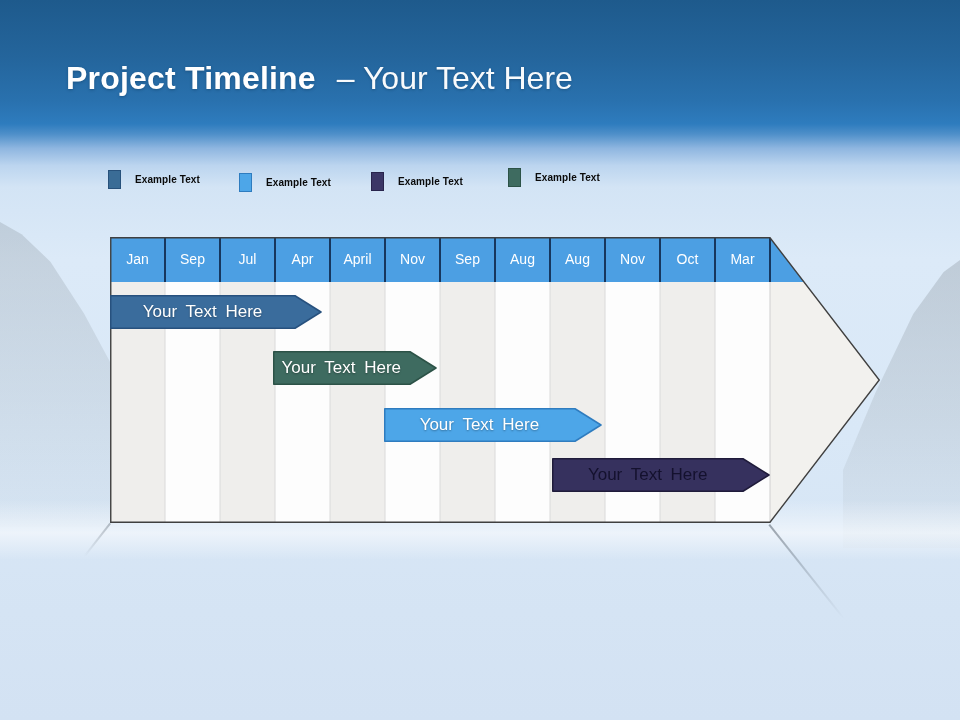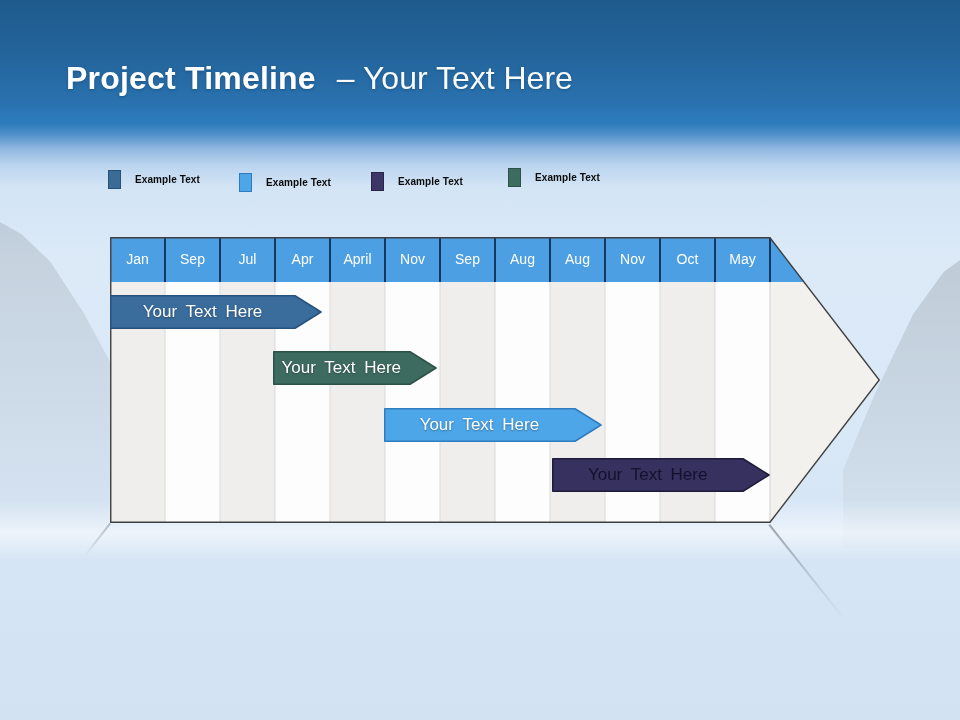--- a/index.html
+++ b/index.html
@@ -157,21 +157,21 @@
     <div class="month-cell">Sep</div>
     <div class="month-cell">Jul</div>
     <div class="month-cell">Apr</div>
     <div class="month-cell">April</div>
     <div class="month-cell">Nov</div>
     <div class="month-cell">Sep</div>
     <div class="month-cell">Aug</div>
     <div class="month-cell">Aug</div>
     <div class="month-cell">Nov</div>
     <div class="month-cell">Oct</div>
-    <div class="month-cell">May</div>
+    <div class="month-cell">Mar</div>
   </div>
 
 <div id="bars">
     <div class="timeline-bar" style="left: 110px; top: 295px; width: 212px; height: 34px;">
       <svg width="212" height="34" viewBox="0 0 212 34" xmlns="http://www.w3.org/2000/svg">
         <polygon points="0.75,0.75 185,0.75 211,17 185,33.25 0.75,33.25" fill="#3A6C9C" stroke="#27517E" stroke-width="1.5" stroke-linejoin="round"></polygon>
       </svg>
       <span class="bar-label light" style="width: 185px; color: rgb(255, 255, 255);">Your Text Here</span>
     </div>
     <div class="timeline-bar" style="left: 272.8px; top: 351px; width: 164px; height: 34px;">

